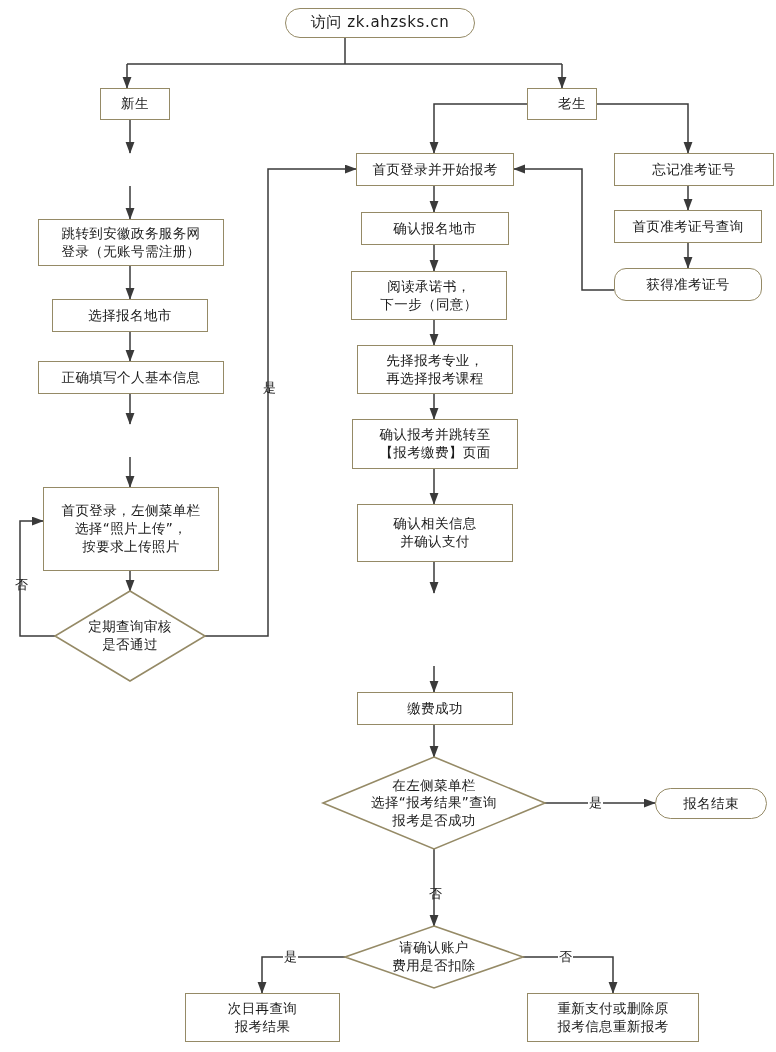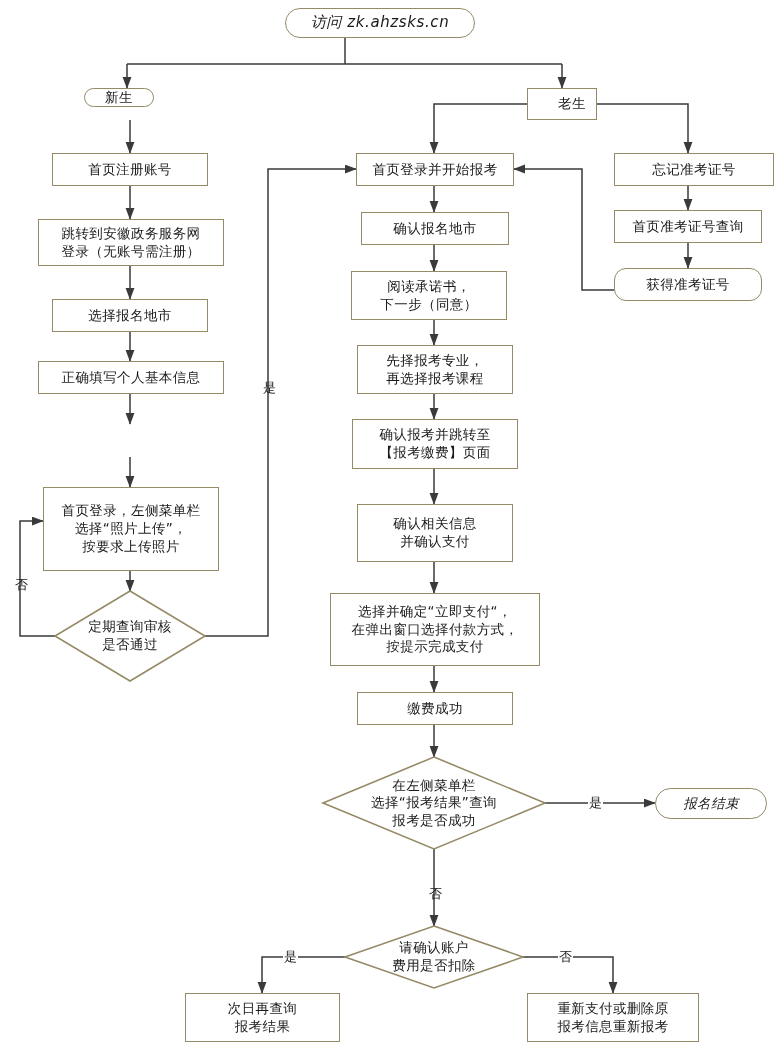--- a/index.html
+++ b/index.html
@@ -3,21 +3,21 @@
 <meta charset="utf-8">
 <title>自考报名流程图</title>
 <style>
   html,body{margin:0;padding:0;background:#ffffff;}
   body{font-family:"DejaVu Sans","Liberation Sans",sans-serif;}
   #stage{position:relative;width:776px;height:1052px;background:#ffffff;overflow:hidden;}
   #svg-layer{position:absolute;left:0;top:0;width:776px;height:1052px;}
   .node{position:absolute;box-sizing:border-box;display:flex;align-items:center;justify-content:center;
         text-align:center;color:#1a1a1a;background:#ffffff;}
   .proc{border:1.6px solid #958a66;}
-  .term{border:1.6px solid #958a66;border-radius:28px;font-style:italic;}
+  .term{border:1.6px solid #958a66;border-radius:28px;}
   .node .txt{line-height:1.32;white-space:pre-line;font-size:13.5px;letter-spacing:.4px;}
   .diamond{position:absolute;display:flex;align-items:center;justify-content:center;text-align:center;}
   .diamond .dtxt{position:relative;z-index:2;line-height:1.3;white-space:pre-line;font-size:13.5px;color:#1a1a1a;letter-spacing:.4px;}
   .edge-label{position:absolute;font-size:13px;color:#1a1a1a;background:#ffffff;padding:0 1px;line-height:1;}
   .edge-label.vert{writing-mode:vertical-rl;text-orientation:upright;letter-spacing:0;}
   .title-term .txt{font-size:15px;letter-spacing:.6px;}
 </style>
 </head>
 <body>
 
@@ -78,31 +78,28 @@
       <polygon points="130,591 205,636 130,681 55,636"></polygon>
       <polygon points="434,757 545,803 434,849 323,803"></polygon>
       <polygon points="434,926 523,957 434,988 345,957"></polygon>
     </g>
   </svg>
 
   <div class="node term title-term" style="left:285px;top:8px;width:190px;height:30px;">
     <span class="txt">访问 zk.ahzsks.cn</span>
   </div>
 
-  <div class="node proc" style="left:84px;top:88px;width:70px;height:19px;border-radius:14px;">
+  <div class="node proc" style="left:100px;top:88px;width:70px;height:32px;">
     <span class="txt">新生</span>
   </div>
 
   <div class="node proc" style="left:527px;top:88px;width:70px;height:32px;padding-left:20px;">
     <span class="txt">老生</span>
   </div>
 
-  <div class="node proc" style="left:52px;top:153px;width:156px;height:33px;">
-    <span class="txt">首页注册账号</span>
-  </div>
 
   <div class="node proc" style="left:38px;top:219px;width:186px;height:47px;">
     <span class="txt">跳转到安徽政务服务网
 登录（无账号需注册）</span>
   </div>
 
   <div class="node proc" style="left:38px;top:361px;width:186px;height:33px;">
     <span class="txt">正确填写个人基本信息</span>
   </div>
 
@@ -143,25 +140,20 @@
   <div class="node proc" style="left:352px;top:419px;width:166px;height:50px;">
     <span class="txt">确认报考并跳转至
 【报考缴费】页面</span>
   </div>
 
   <div class="node proc" style="left:357px;top:504px;width:156px;height:58px;">
     <span class="txt">确认相关信息
 并确认支付</span>
   </div>
 
-  <div class="node proc" style="left:330px;top:593px;width:210px;height:73px;">
-    <span class="txt">选择并确定“立即支付“，
-在弹出窗口选择付款方式，
-按提示完成支付</span>
-  </div>
 
   <div class="node proc" style="left:357px;top:692px;width:156px;height:33px;align-items:center;">
     <span class="txt">缴费成功</span>
   </div>
 
   <div class="diamond" style="left:323px;top:757px;width:222px;height:92px;">
     <span class="dtxt">在左侧菜单栏
 选择“报考结果”查询
 报考是否成功</span>
   </div>

